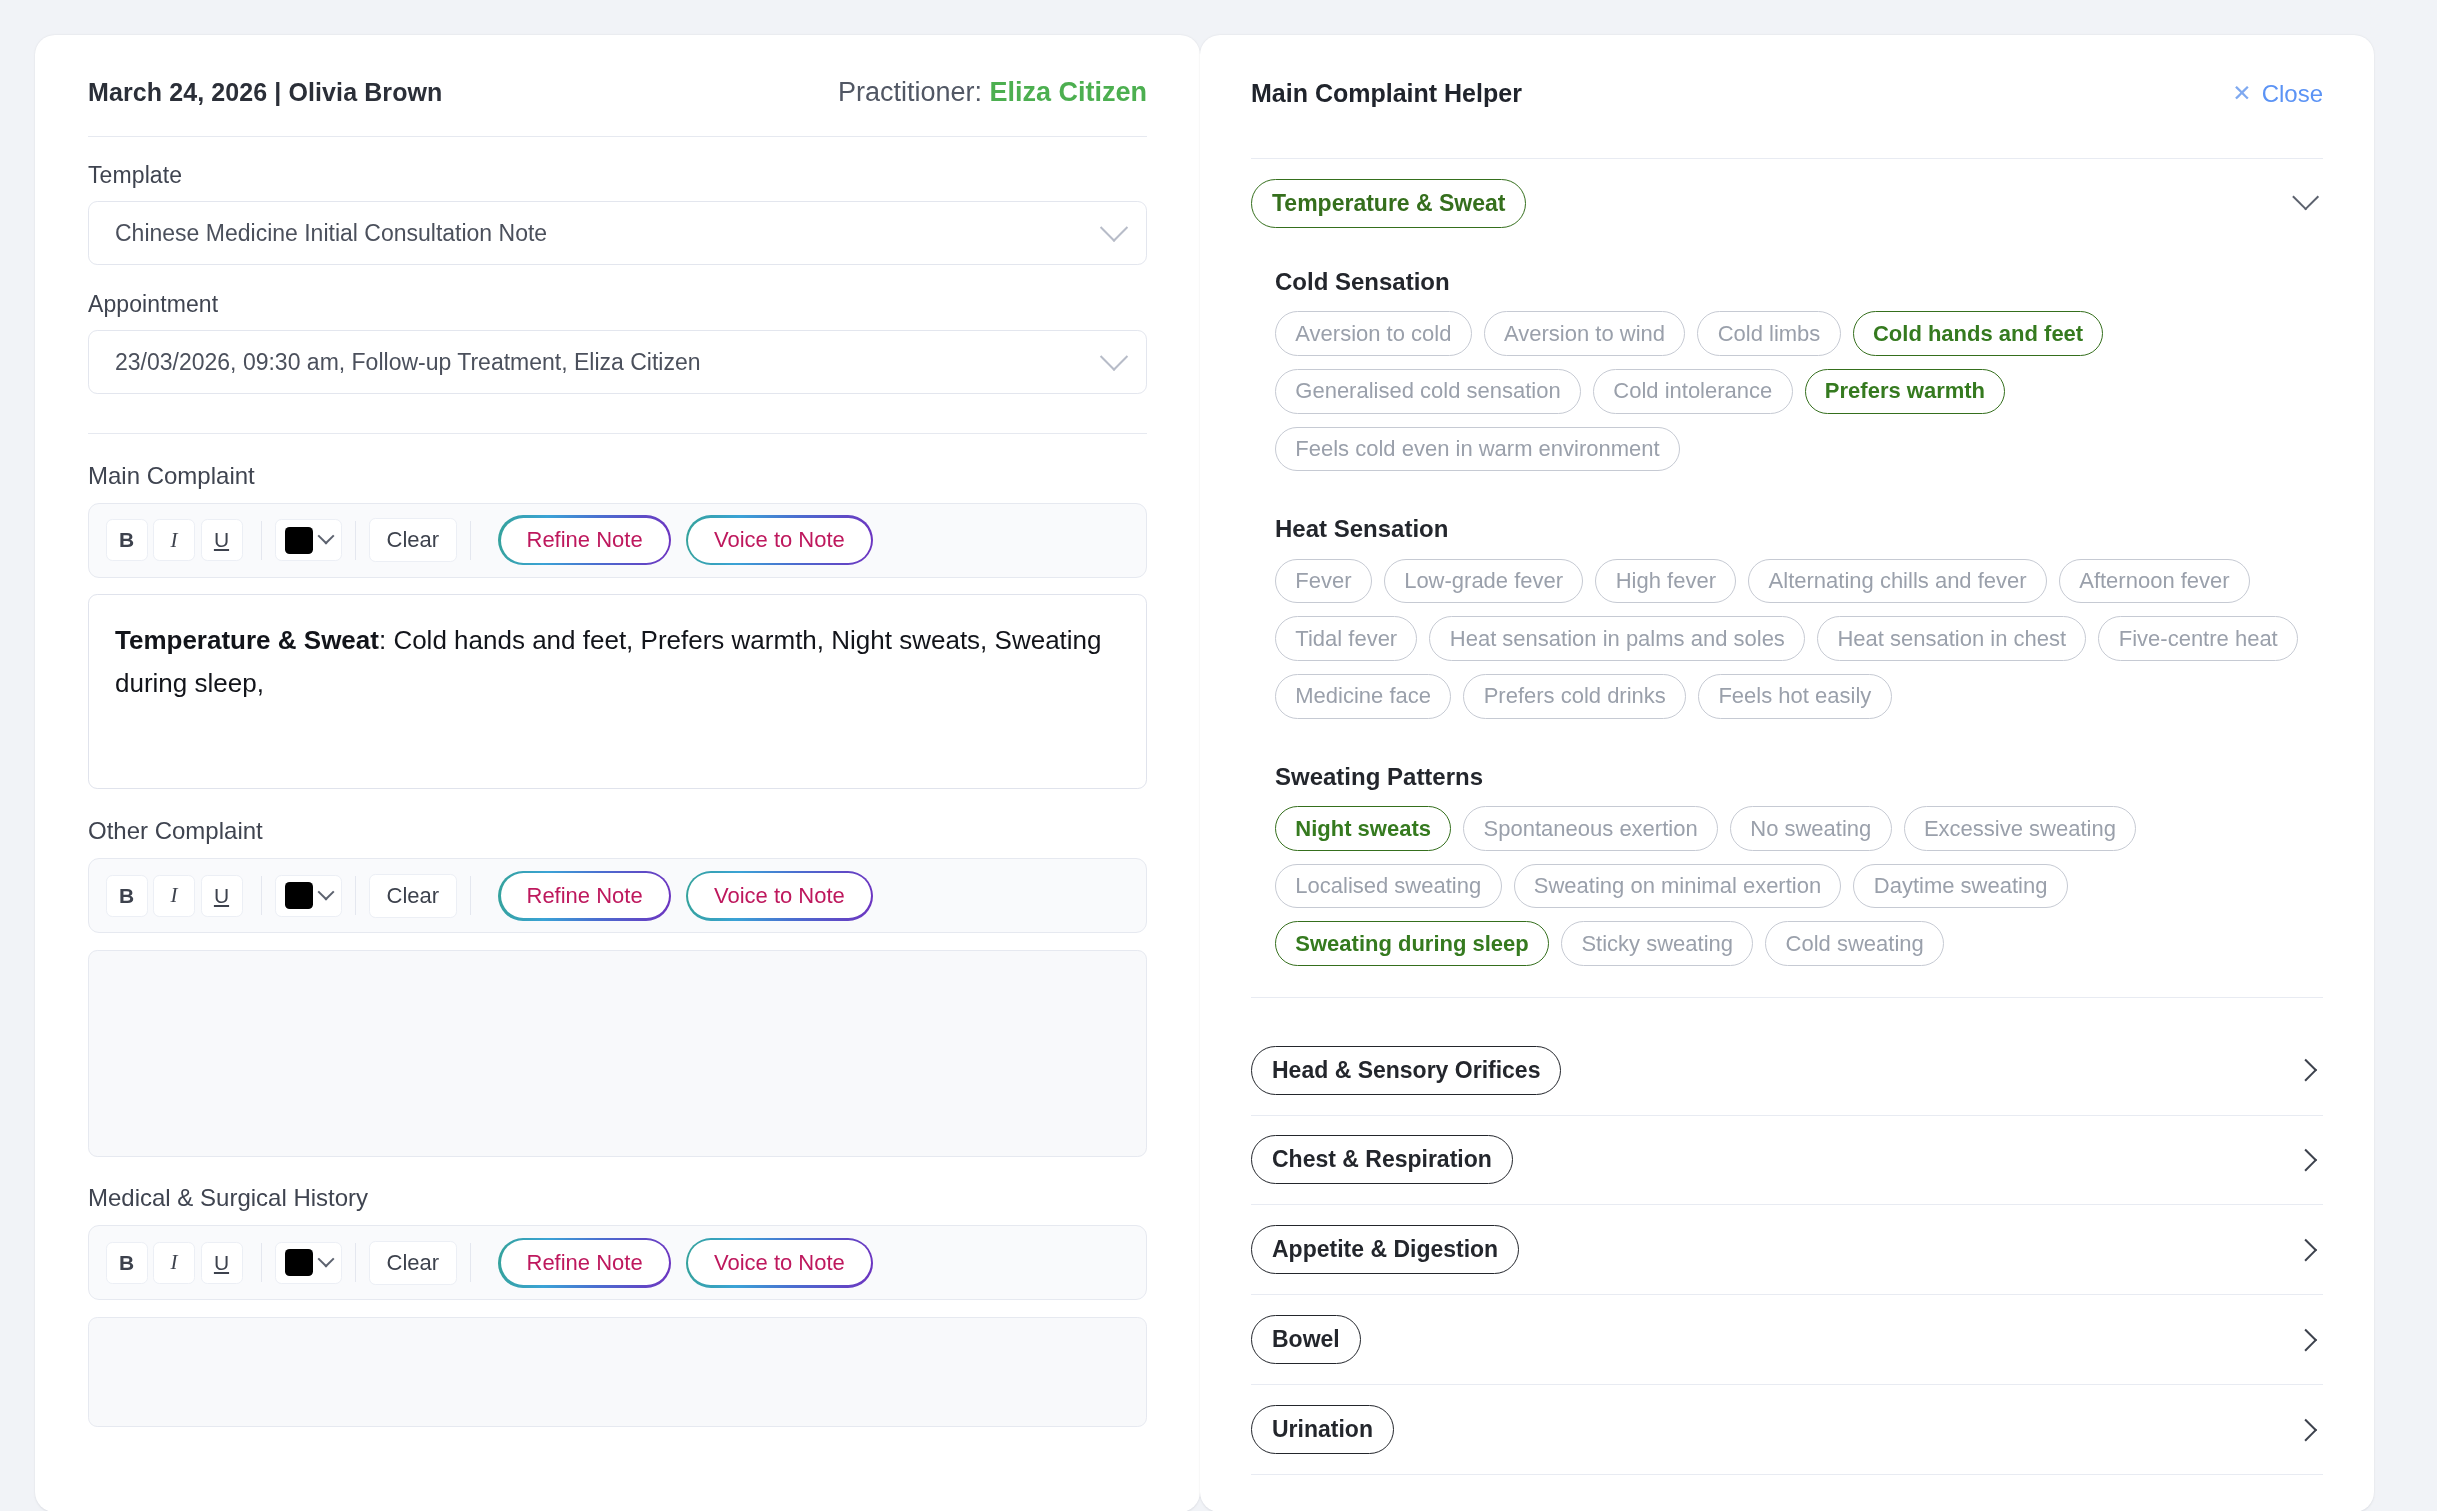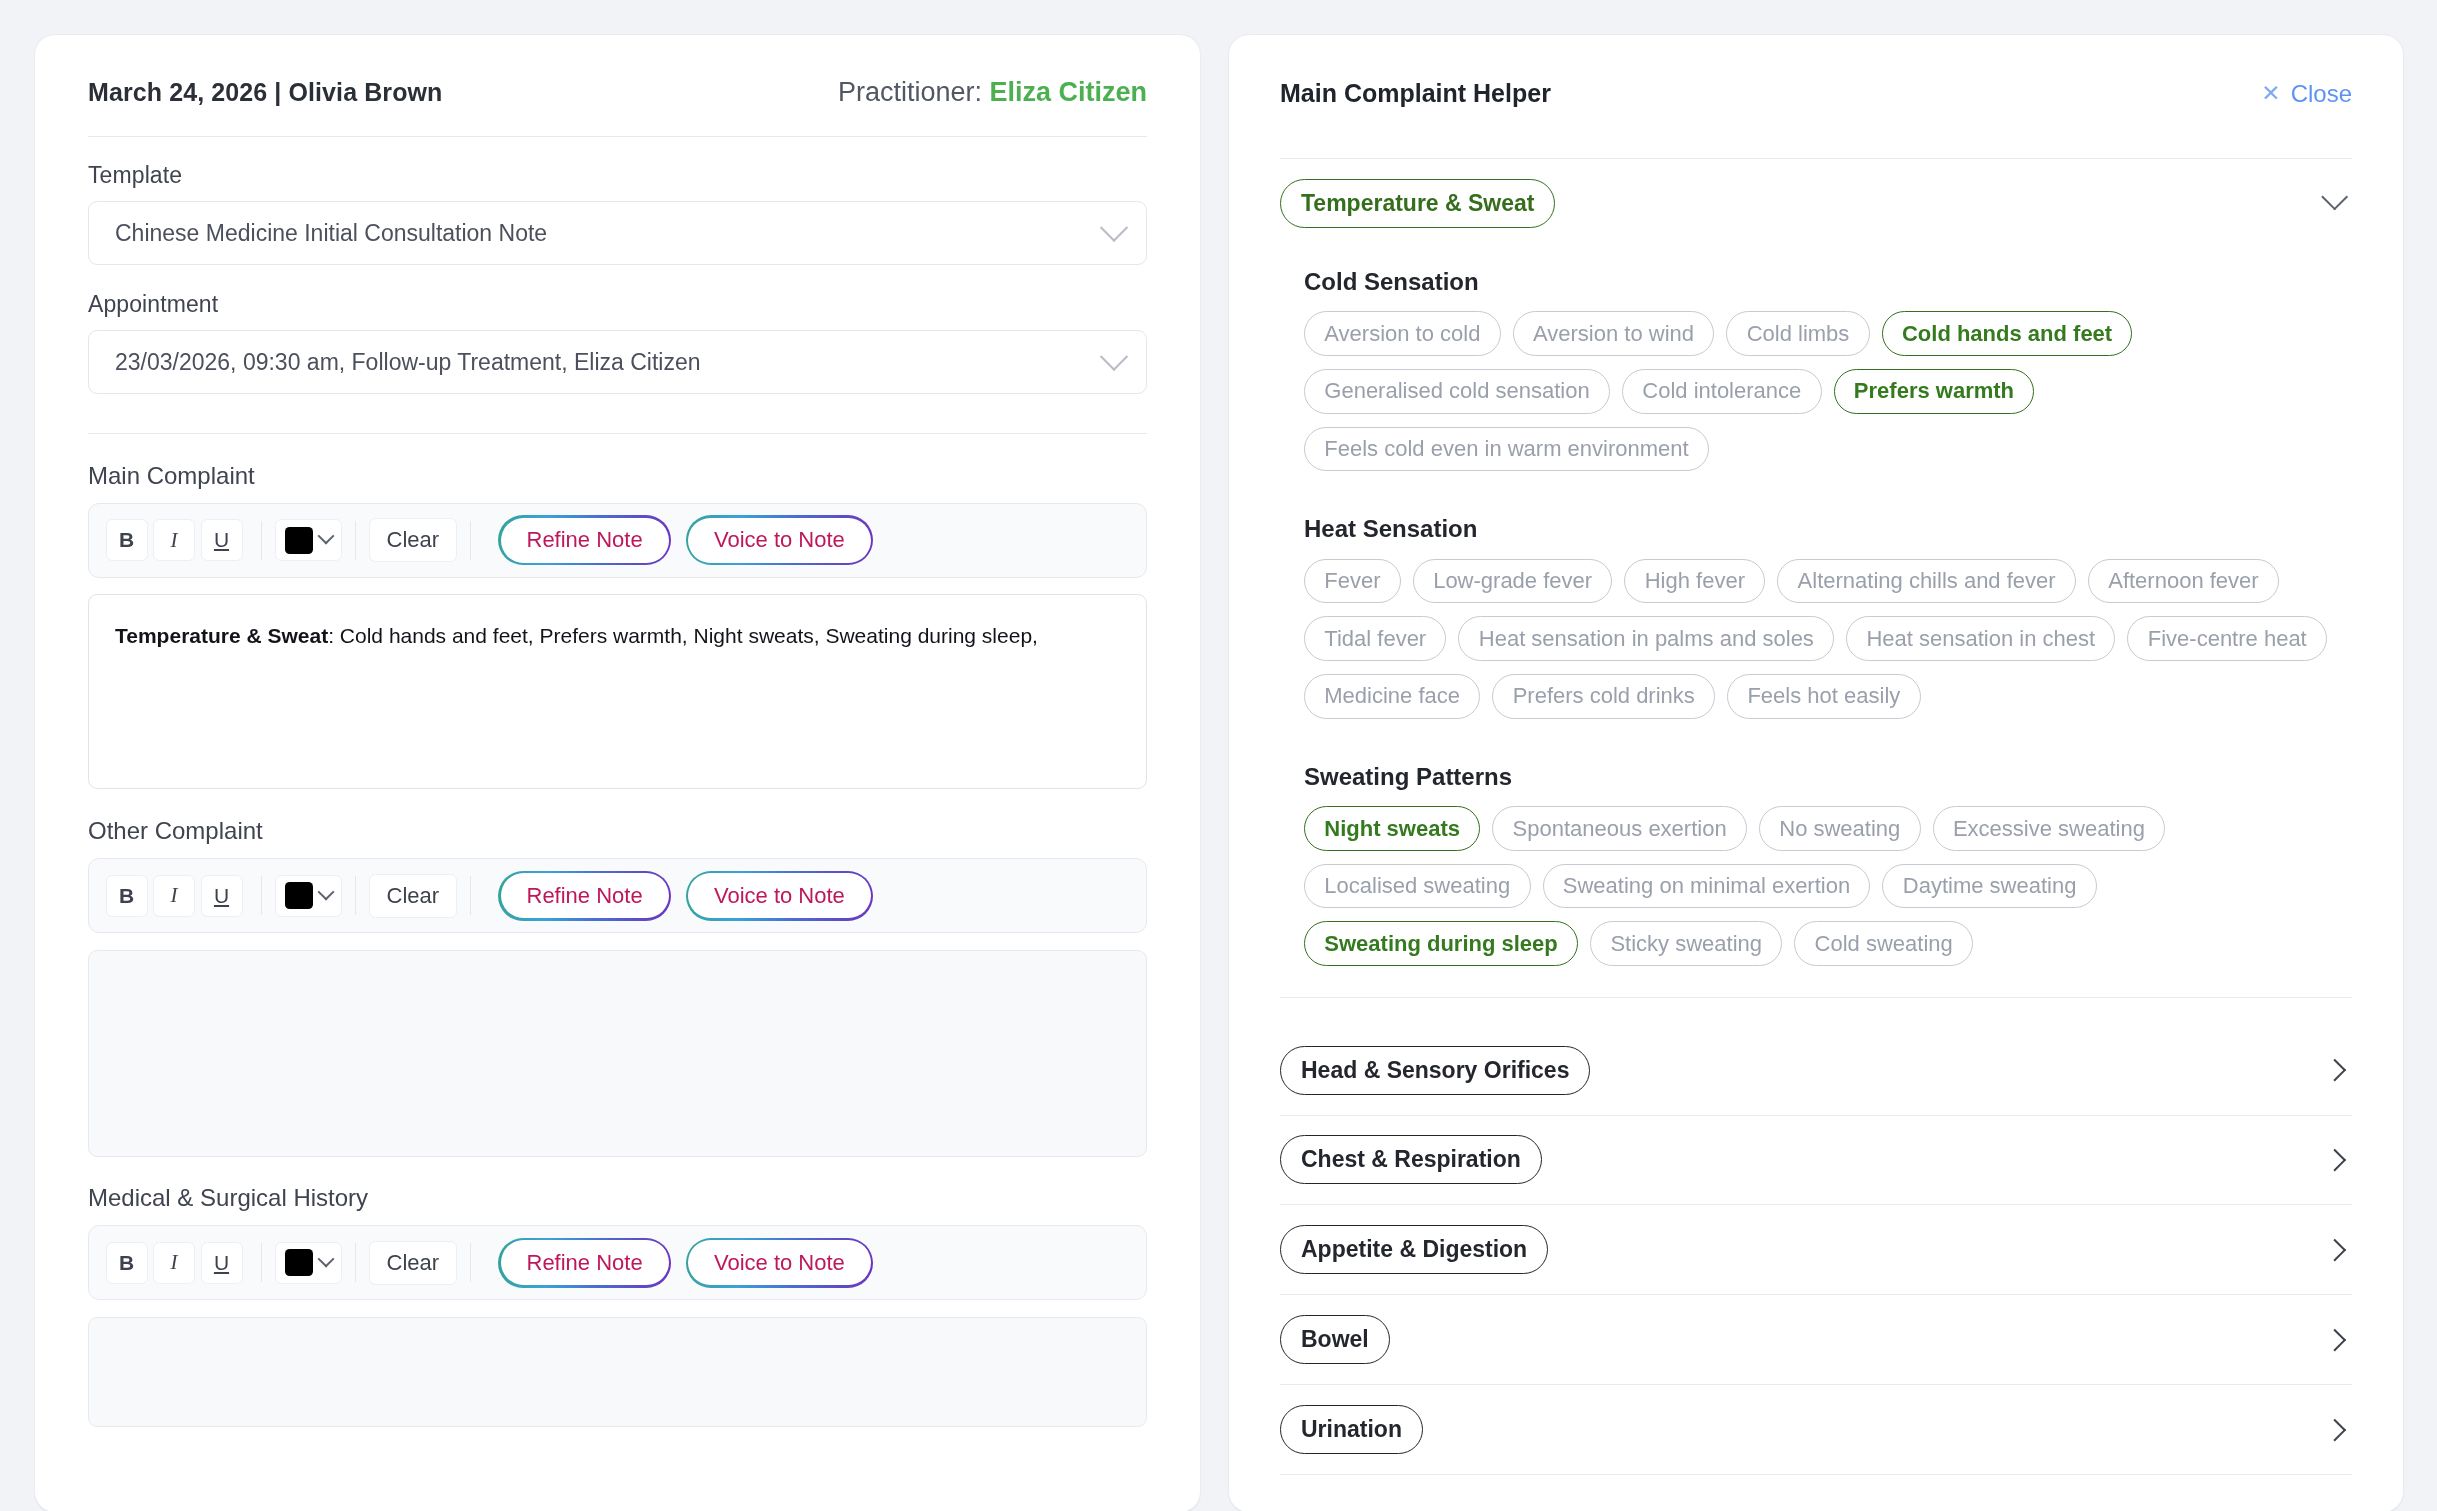--- a/index.html
+++ b/index.html
@@ -7,21 +7,20 @@
     width: 2438px;
     height: 1512px;
     background: #f1f3f7;
     font-family: "Liberation Sans", sans-serif;
     overflow: hidden;
   }
   .page {
     width: 2438px;
     height: 1512px;
     display: flex;
-    gap: 29px;
     padding: 35px 0 0 35px;
   }
 
   
   .card {
     background: #ffffff;
     border-radius: 20px;
     box-shadow: 0 0.9px 2.8px rgba(16,24,40,.06), 0 0.9px 1.8px rgba(16,24,40,.04);
     overflow: hidden;
   }
@@ -99,21 +98,21 @@
   }
   .grad-btn > span {
     display: flex; align-items: center; justify-content: center;
     height: 100%; background: #fff; border-radius: 918px;
     padding: 0 26px; font-size: 22px; color: #be185d; white-space: nowrap;
   }
 
   .editor-area {
     border: 0.9px solid #e0e3ec; border-radius: 9.2px; background: #fff;
     margin-top: 16.5px; padding: 24px 26px;
-    font-size: 21px; line-height: 1.62; color: #12141a;
+    font-size: 26px; line-height: 1.62; color: #12141a;
   }
   .editor-area.filled { height: 195px; }
   .editor-area.empty  { height: 207px; background: #f8f9fb; border-color: #e6e9f0; }
   .editor-area.empty-sm { height: 110px; background: #f8f9fb; border-color: #e6e9f0; }
   .editor-area b { font-weight: 700; }
 
   
   .helper-header {
     display: flex; justify-content: space-between;
     padding-bottom: 50px;

